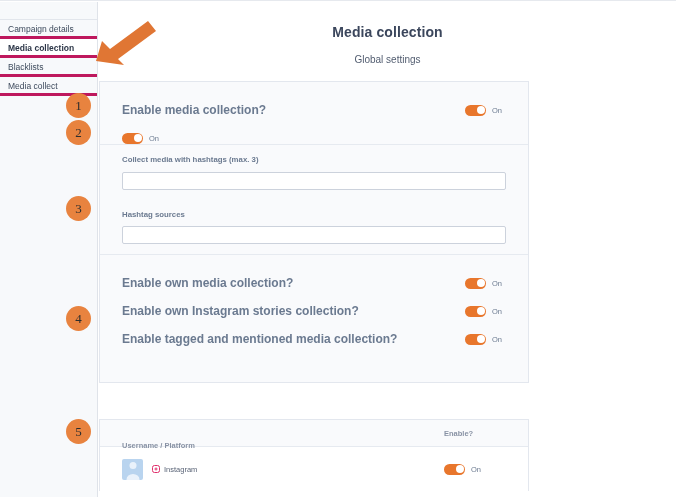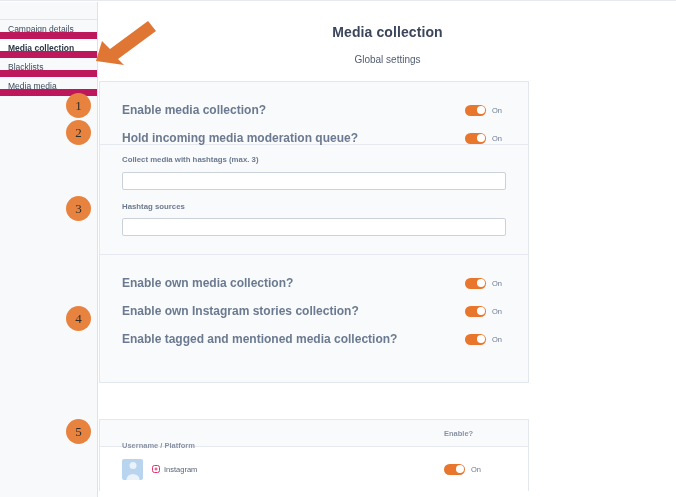--- a/index.html
+++ b/index.html
@@ -35,21 +35,21 @@
     height: 18px;
     border-bottom: 1px solid #e2e6ec;
     box-sizing: border-box;
   }
   .sidebar-item {
     height: 19px;
     line-height: 19px;
     padding-left: 8px;
     font-size: 8.5px;
     color: #3d4a5c;
-    border-bottom: 7px solid #be185d;
+    border-bottom: 3px solid #be185d;
     box-sizing: border-box;
     white-space: nowrap;
     overflow: hidden;
   }
   .sidebar-item.active {
     background: #ffffff;
     font-weight: bold;
     color: #2c3648;
   }
 
@@ -142,21 +142,21 @@
   .toggle-state {
     font-size: 7.5px;
     font-weight: normal;
     color: #6b7a90;
     margin-left: 6px;
     width: 14px;
   }
 
   .field {
     padding: 0 22px;
-    margin-bottom: 12px;
+    margin-bottom: 20px;
   }
   .field-label {
     font-size: 7.8px;
     font-weight: bold;
     color: #6b7a90;
     margin-bottom: 5px;
   }
   .field input {
     width: 100%;
     height: 18px;
@@ -300,21 +300,21 @@
 </head>
 <body>
 
 <div class="page">
 
   <div class="sidebar">
     <div class="sidebar-spacer"></div>
     <div class="sidebar-item">Campaign details</div>
     <div class="sidebar-item active">Media collection</div>
     <div class="sidebar-item">Blacklists</div>
-    <div class="sidebar-item">Media media</div>
+    <div class="sidebar-item">Media collect</div>
   </div>
 
   <div class="arrow">
     <svg width="78" height="48" viewBox="0 0 78 48">
       <path d="M4 42 L10 22 L18 30 L56 2 L64 12 L26 40 L32 46 Z" fill="#e07634"></path>
     </svg>
   </div>
 
   <div class="main">
     <div class="page-title">Media collection</div>
@@ -331,21 +331,20 @@
 
     <div class="section" id="section-1">
       <div class="toggle-row">
         <div class="row-label">Enable media collection?</div>
         <div class="toggle">
           <div class="knob"></div>
         </div>
         <div class="toggle-state">On</div>
       </div>
       <div class="toggle-row">
-        <div class="row-label">Hold incoming media moderation queue?</div>
         <div class="toggle">
           <div class="knob"></div>
         </div>
         <div class="toggle-state">On</div>
       </div>
     </div>
 
     <div class="section" id="section-3">
       <div class="field">
         <div class="field-label">Collect media with hashtags (max. 3)</div>

